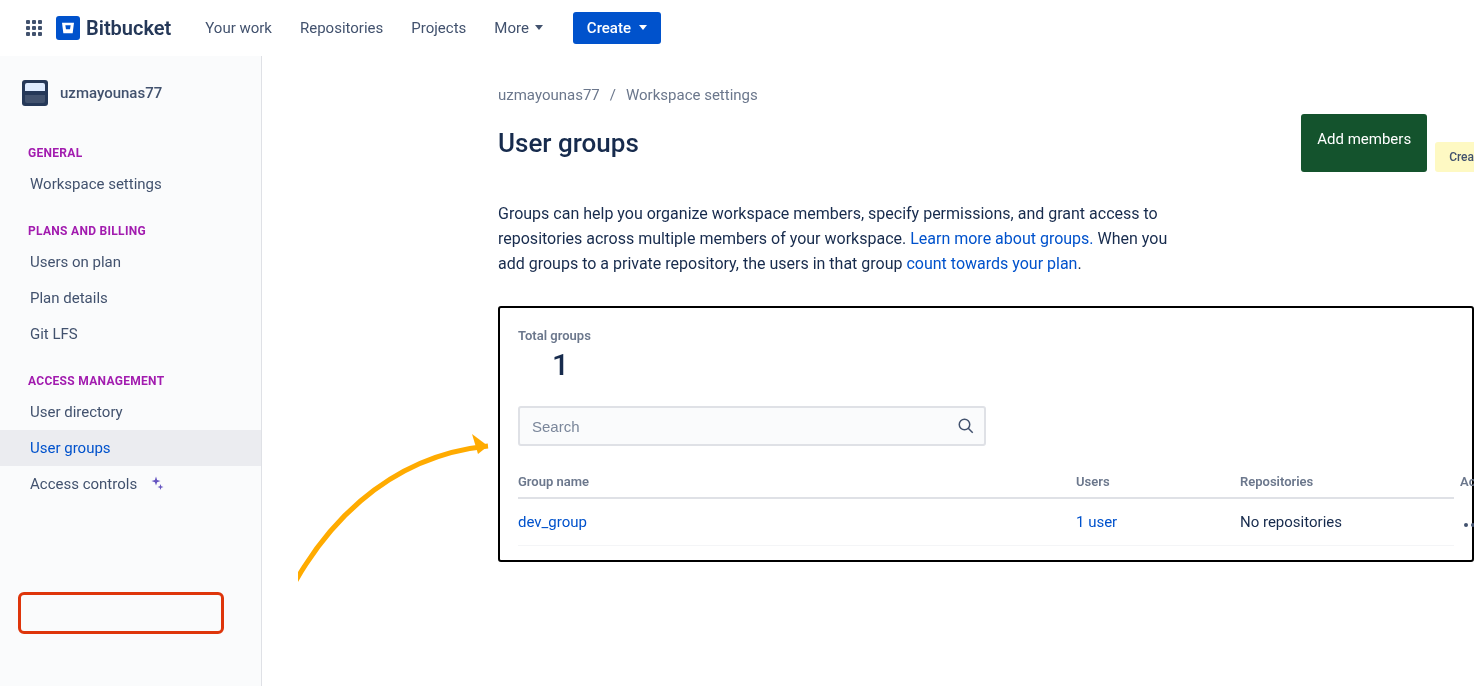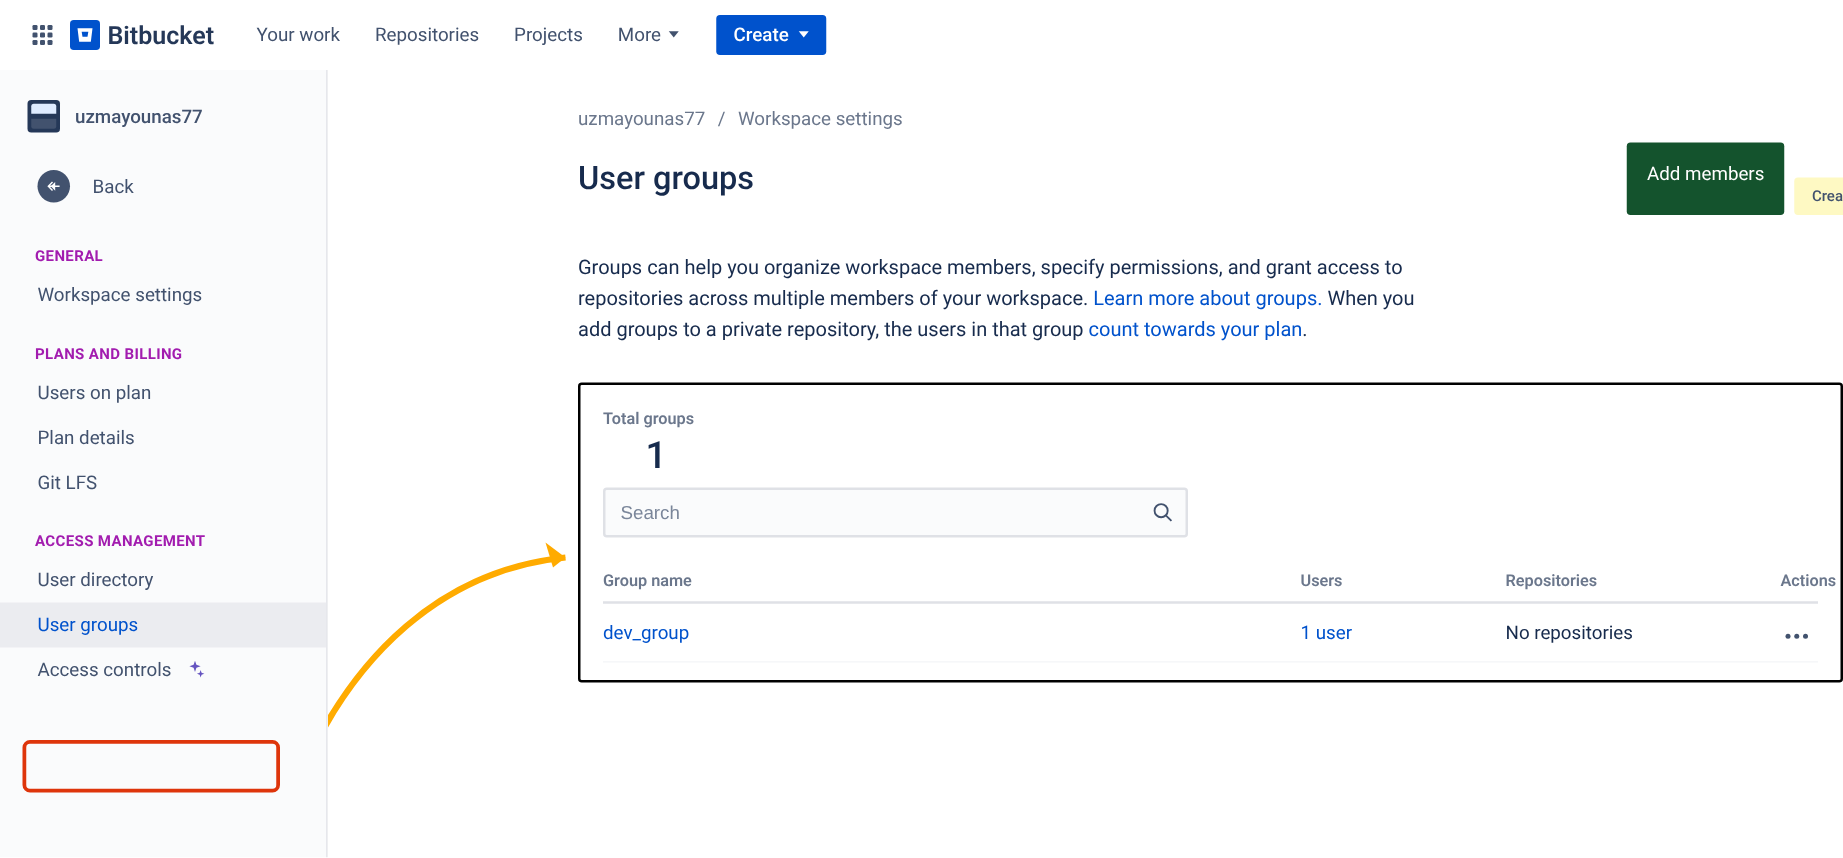--- a/index.html
+++ b/index.html
@@ -9,21 +9,21 @@
 .apps-grid { display: grid; grid-template-columns: repeat(3, 4px); grid-template-rows: repeat(3, 4px); gap: 2px; }
 .apps-grid span { width: 4px; height: 4px; background: #42526e; border-radius: 1px; }
 .logo-wrap { display: flex; align-items: center; gap: 6px; margin-right: 18px; cursor: pointer; }
 .logo-sq { width: 24px; height: 24px; background: #0052cc; border-radius: 3px; display: flex; align-items: center; justify-content: center; }
 .logo-sq svg { width: 16px; height: 16px; fill: #fff; }
 .logo-text { font-size: 20px; font-weight: 600; color: #253858; }
 .nav-item { padding: 8px 12px; font-size: 15px; color: #42526e; cursor: pointer; border-radius: 3px; display: flex; align-items: center; gap: 4px; }
 .chevron-down { width: 0; height: 0; border-left: 4px solid transparent; border-right: 4px solid transparent; border-top: 5px solid #42526e; margin-left: 2px; }
 .create-btn { background: #0052cc; color: #fff; padding: 7px 14px; border-radius: 3px; font-size: 15px; font-weight: 500; cursor: pointer; display: flex; align-items: center; gap: 6px; margin-left: 14px; }
 .create-btn .chevron-down { border-top-color: #fff; }
-.layout { display: flex; height: calc(100vh - 56px); }
+.layout { display: flex; height: calc(100vh - 56px); gap: 36px; }
 .sidebar { width: 262px; border-right: 1px solid #dfe1e6; background: #fafbfc; padding: 20px 0 0 0; overflow-y: auto; position: relative; }
 .sidebar::-webkit-scrollbar { width: 10px; }
 .sidebar::-webkit-scrollbar-thumb { background: #c1c7d0; border-radius: 5px; }
 .workspace-hdr { display: flex; align-items: center; gap: 12px; padding: 4px 20px 18px 22px; cursor: pointer; }
 .ws-icon { width: 26px; height: 26px; background: #253858; border-radius: 3px; position: relative; overflow: hidden; }
 .ws-icon::before { content: ""; position: absolute; top: 3px; left: 3px; right: 3px; height: 8px; background: #deebff; border-radius: 2px 2px 0 0; }
 .ws-icon::after { content: ""; position: absolute; bottom: 3px; left: 3px; right: 3px; height: 8px; background: #42526e; border-radius: 0 0 2px 2px; }
 .ws-name { font-size: 15px; font-weight: 500; color: #42526e; }
 .back-row { display: flex; align-items: center; gap: 18px; padding: 12px 18px 14px 30px; cursor: pointer; }
 .back-circle { width: 26px; height: 26px; background: #42526e; border-radius: 50%; display: flex; align-items: center; justify-content: center; }
@@ -43,21 +43,21 @@
 .page-title { font-size: 26px; font-weight: 500; color: #172b4d; }
 .hdr-actions { display: flex; gap: 8px; }
 .btn-primary { background: #14532d; color: #fff; padding: 16px 16px; border-radius: 3px; font-size: 15px; font-weight: 400; cursor: pointer; }
 .btn-secondary-cut { background: #fef9c3; color: #42526e; padding: 8px 0 8px 14px; border-radius: 3px 0 0 3px; font-size: 12px; font-weight: 500; cursor: pointer; margin-top: 28px; }
 .desc { font-size: 16px; color: #172b4d; margin-top: 30px; max-width: 690px; line-height: 1.55; }
 .desc a { color: #0052cc; text-decoration: none; }
 .highlight-panel { border: 2px solid #000000; border-radius: 3px; margin-top: 30px; padding: 20px 18px 14px 18px; position: relative; margin-right: 0; }
 .arrow-svg { position: absolute; pointer-events: none; }
 .total-label { font-size: 13px; font-weight: 600; color: #6b778c; }
 .total-num { font-size: 30px; font-weight: 500; color: #172b4d; padding-left: 34px; margin-top: 4px; }
-.search-wrap { margin-top: 8px; width: 468px; position: relative; }
+.search-wrap { margin-top: 24px; width: 468px; position: relative; }
 .search-input { width: 100%; height: 40px; padding: 0 40px 0 12px; border: 2px solid #dfe1e6; border-radius: 3px; font-size: 15px; background: #fafbfc; color: #172b4d; }
 .search-input::placeholder { color: #7a869a; }
 .search-icon-btn { position: absolute; right: 10px; top: 50%; transform: translateY(-50%); width: 20px; height: 20px; display:flex; align-items:center; justify-content:center; cursor:pointer; }
 .search-icon-btn svg { width: 18px; height: 18px; stroke: #42526e; fill: none; stroke-width: 2; }
 .table { margin-top: 28px; }
 .thead { display: flex; border-bottom: 2px solid #dfe1e6; padding-bottom: 8px; font-size: 13px; font-weight: 600; color: #6b778c; }
 .trow { display: flex; padding: 14px 0; border-bottom: 1px solid #f4f5f7; font-size: 15px; align-items:center; }
 .col-name { flex: 0 0 558px; }
 .col-users { flex: 0 0 164px; }
 .col-repos { flex: 0 0 220px; }
@@ -102,29 +102,20 @@
     <span>Create</span>
     <span class="chevron-down"></span>
   </div>
 </div>
 
 <div class="layout">
   <div class="sidebar">
     <div class="workspace-hdr">
       <div class="ws-icon"></div>
       <div class="ws-name">uzmayounas77</div>
-    </div>
-    <div class="back-row">
-      <div class="back-circle">
-        <svg viewBox="0 0 24 24">
-            <path d="M14 6l-6 6 6 6V6z" transform="rotate(0)"></path>
-            <path d="M20 11H7l4-4-1.4-1.4L3.2 12l6.4 6.4L11 17l-4-4h13z"></path>
-          </svg>
-      </div>
-      <div class="back-label">Back</div>
     </div>
 
     <div class="side-section-title">GENERAL</div>
     <div class="side-item">Workspace settings</div>
 
     <div class="side-section-title">PLANS AND BILLING</div>
     <div class="side-item">Users on plan</div>
     <div class="side-item">Plan details</div>
     <div class="side-item">Git LFS</div>
 

